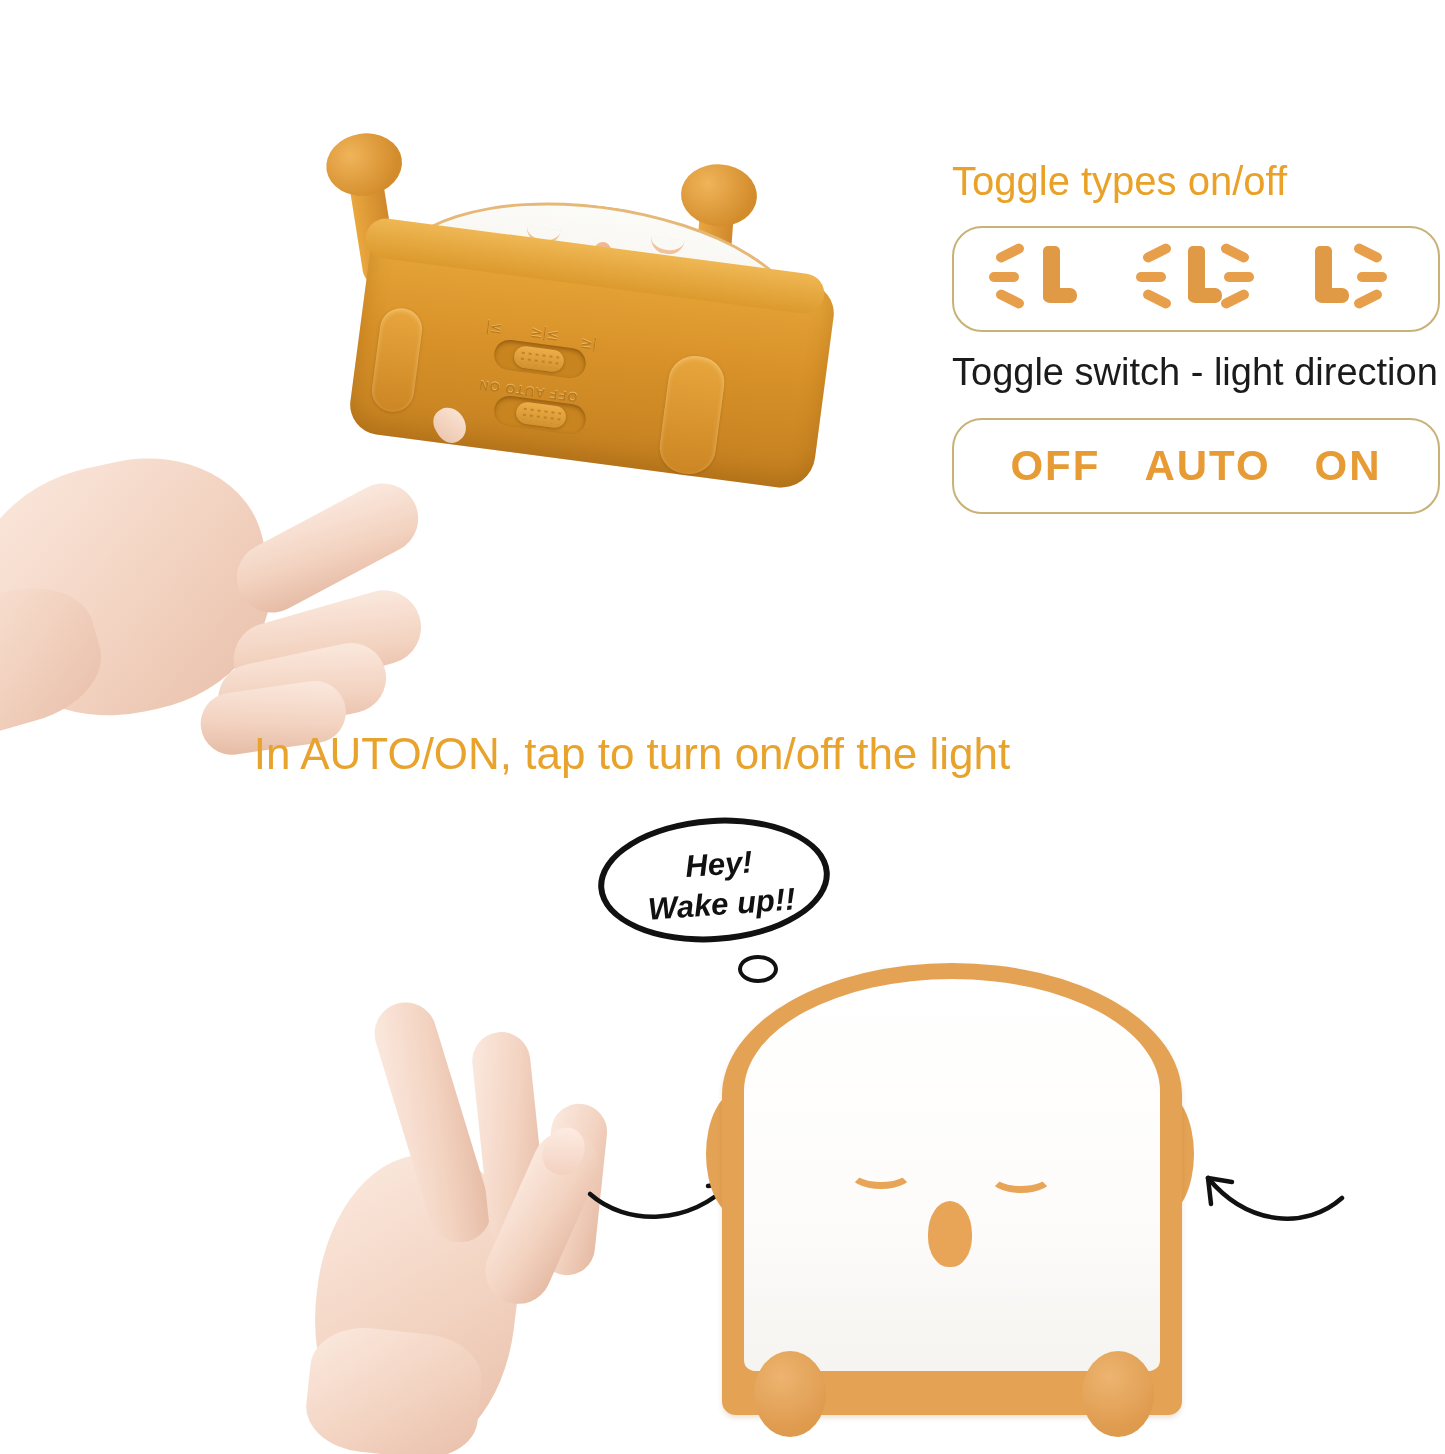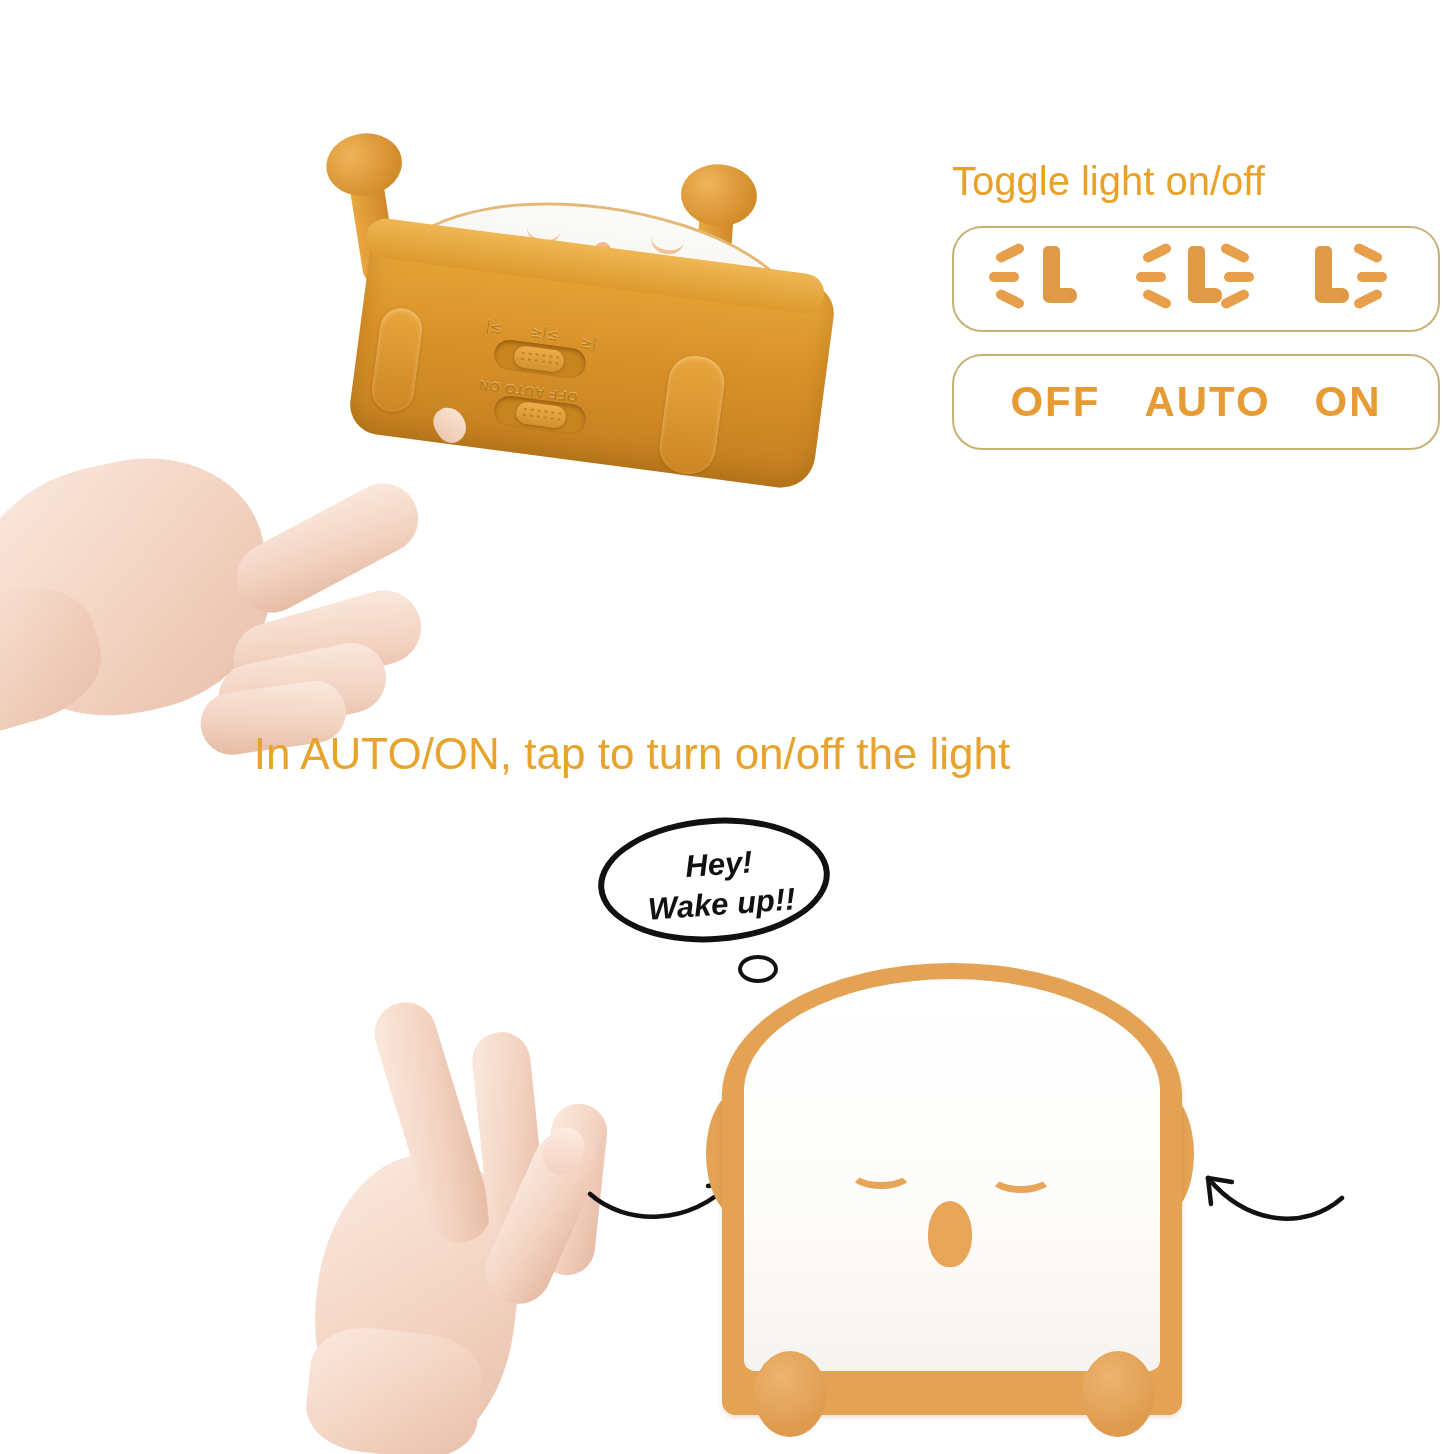--- a/index.html
+++ b/index.html
@@ -358,21 +358,21 @@
     <div class="finger" style="left:236px; top:38px; width:70px; height:196px; transform:rotate(62deg); border-radius:44px;"></div>
     <div class="nail" style="left:462px; top:50px; width:36px; height:30px; transform:rotate(58deg);"></div>
     <div class="finger" style="left:228px; top:118px; width:74px; height:192px; transform:rotate(74deg);"></div>
     <div class="finger" style="left:214px; top:176px; width:70px; height:170px; transform:rotate(78deg);"></div>
     <div class="finger" style="left:200px; top:222px; width:62px; height:146px; transform:rotate(82deg);"></div>
     <div class="palm" style="left:-70px; top:236px; width:200px; height:132px; transform:rotate(-16deg); border-radius:40%;"></div>
   </div>
 
   <div class="info-col">
 
-    <div class="info-head">Toggle light on/off</div>
+    <div class="info-head">Toggle types on/off</div>
 
     <div class="panel">
 
       <div class="dir-icon">
         <div class="lamp-stem" style="left:62px;"></div>
         <div class="lamp-foot" style="left:62px; top:46px;"></div>
         <div class="ray" style="left:14px; top:6px; transform:rotate(-26deg);"></div>
         <div class="ray" style="left:8px; top:30px;"></div>
         <div class="ray" style="left:14px; top:52px; transform:rotate(26deg);"></div>
       </div>
@@ -391,20 +391,21 @@
       <div class="dir-icon">
         <div class="lamp-stem" style="left:24px;"></div>
         <div class="lamp-foot" style="left:24px; top:46px;"></div>
         <div class="ray" style="left:62px; top:6px; transform:rotate(26deg);"></div>
         <div class="ray" style="left:66px; top:30px;"></div>
         <div class="ray" style="left:62px; top:52px; transform:rotate(-26deg);"></div>
       </div>
 
     </div>
 
+    <div class="panel-cap">Toggle switch - light direction</div>
 
     <div class="panel modes">
       <span class="mode-word">OFF</span>
       <span class="mode-word">AUTO</span>
       <span class="mode-word">ON</span>
     </div>
 
   </div>
 
   <div class="mid-title">In AUTO/ON, tap to turn on/off the light</div>

